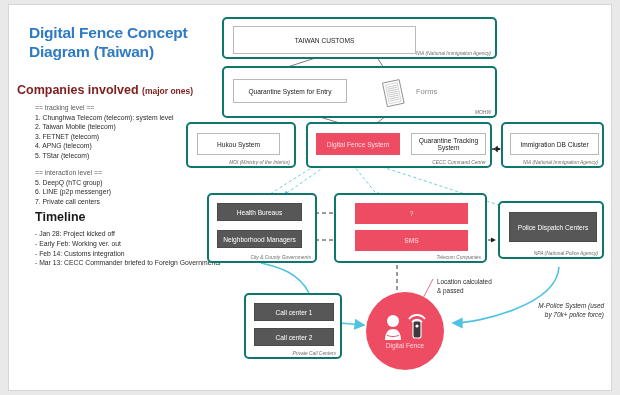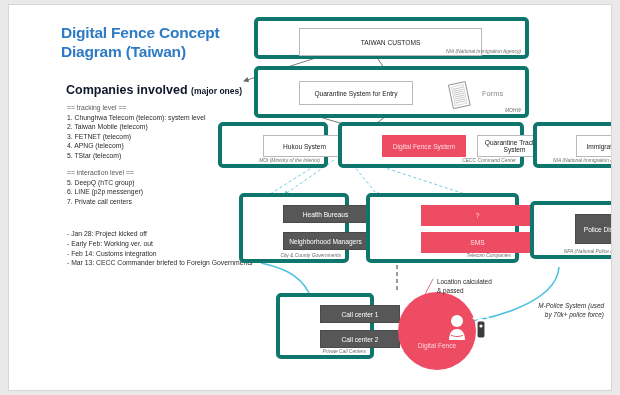--- a/index.html
+++ b/index.html
@@ -10,45 +10,45 @@
     overflow:hidden;
   }
   #canvas{
     position:absolute;left:8px;top:4px;
     width:604px;height:387px;
     background:#ffffff;
     border:1px solid #d6d6d6;
     box-sizing:border-box;
     overflow:hidden;
   }
-  .abs{position:absolute;box-sizing:border-box;margin-left:32px;}
+  .abs{position:absolute;box-sizing:border-box;}
 
   
   #title{
     left:20px;top:18px;width:180px;
     color:#2e7bc4;font-weight:bold;font-size:15.5px;line-height:19px;
     letter-spacing:-0.2px;
   }
   #companies-head{
-    left:25px;top:78px;width:190px;
-    font-size:12.5px;font-weight:bold;color:#0f172a;
+    left:8px;top:78px;width:190px;
+    font-size:12.5px;font-weight:bold;color:#7f1d1d;
   }
   #companies-head .sub{font-size:8.5px;font-weight:bold;}
   .listblock{left:26px;width:190px;font-size:6.8px;color:#2b2b2b;line-height:9.6px;}
   .listblock .hdr{color:#5a5a5a;}
   #timeline-head{
     left:26px;top:205px;width:190px;
     font-size:12.5px;font-weight:bold;color:#1b1b1b;
   }
   #timeline-list{left:26px;top:224px;width:230px;font-size:6.8px;color:#2b2b2b;line-height:9.8px;}
   #footer{left:26px;top:360px;width:190px;font-size:7.5px;color:#3d3d3d;line-height:12px;}
 
   
   .group{
-    border:4px solid #0f766e;border-radius:5px;background:#fff;
+    border:2px solid #0f766e;border-radius:5px;background:#fff;
   }
   .grouplabel{
     position:absolute;right:4px;bottom:1px;
     font-size:4.9px;font-style:italic;color:#6d6d6d;
     white-space:nowrap;
   }
   
   .node{
     display:flex;align-items:center;justify-content:center;
     text-align:center;
@@ -101,20 +101,21 @@
     <div>5. TStar (telecom)</div>
   </div>
 
   <div class="abs listblock" style="top:163px;">
     <div class="hdr">== interaction level ==</div>
     <div>5. DeepQ (hTC group)</div>
     <div>6. LINE (p2p messenger)</div>
     <div>7. Private call centers</div>
   </div>
 
+  <div class="abs" id="timeline-head">Timeline</div>
   <div class="abs" id="timeline-list">
     <div>- Jan 28: Project kicked off</div>
     <div>- Early Feb: Working ver. out</div>
     <div>- Feb 14: Customs integration</div>
     <div>- Mar 13: CECC Commander briefed to Foreign Governments</div>
   </div>
 
   <div class="abs" id="footer">
   </div>
 

